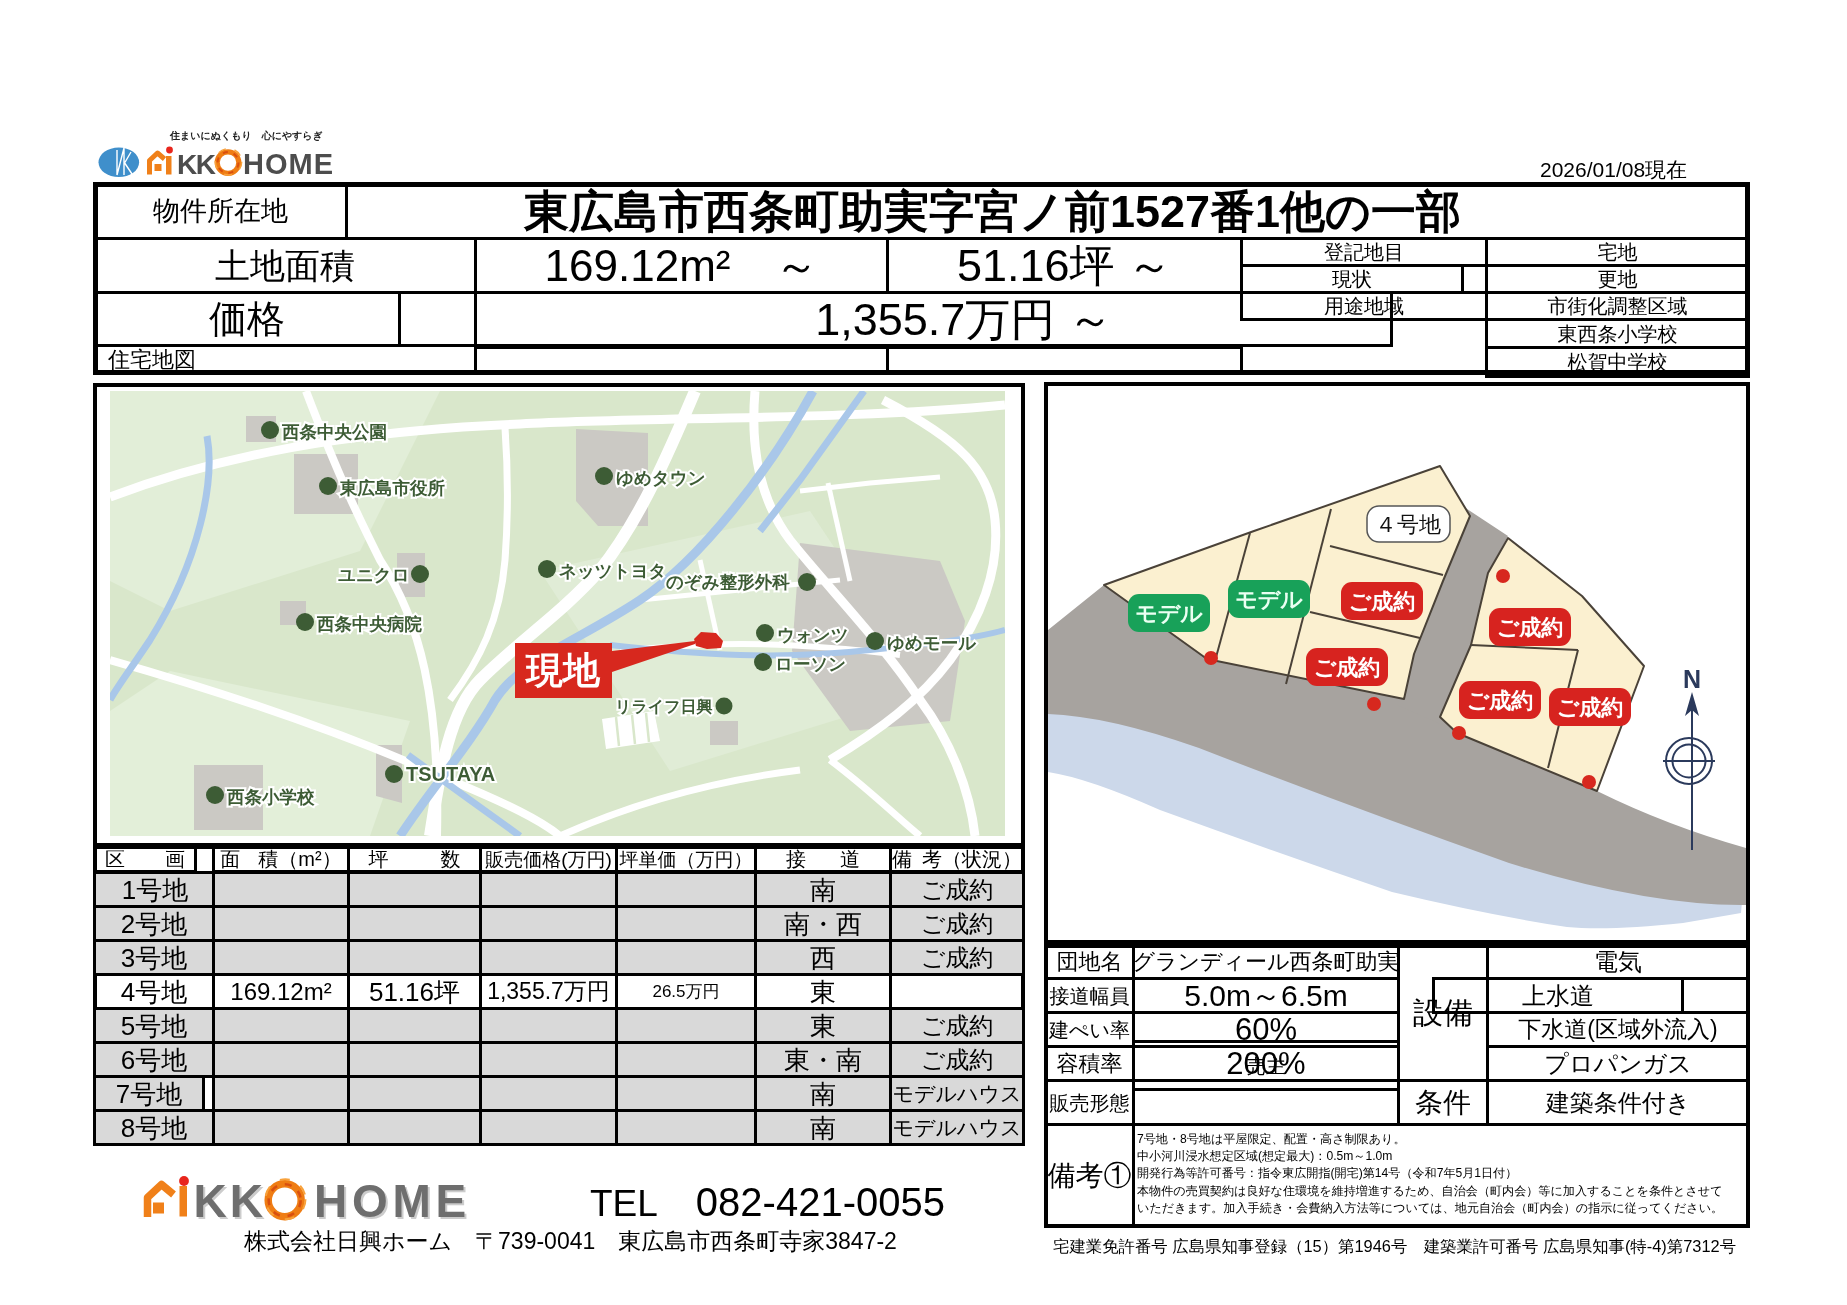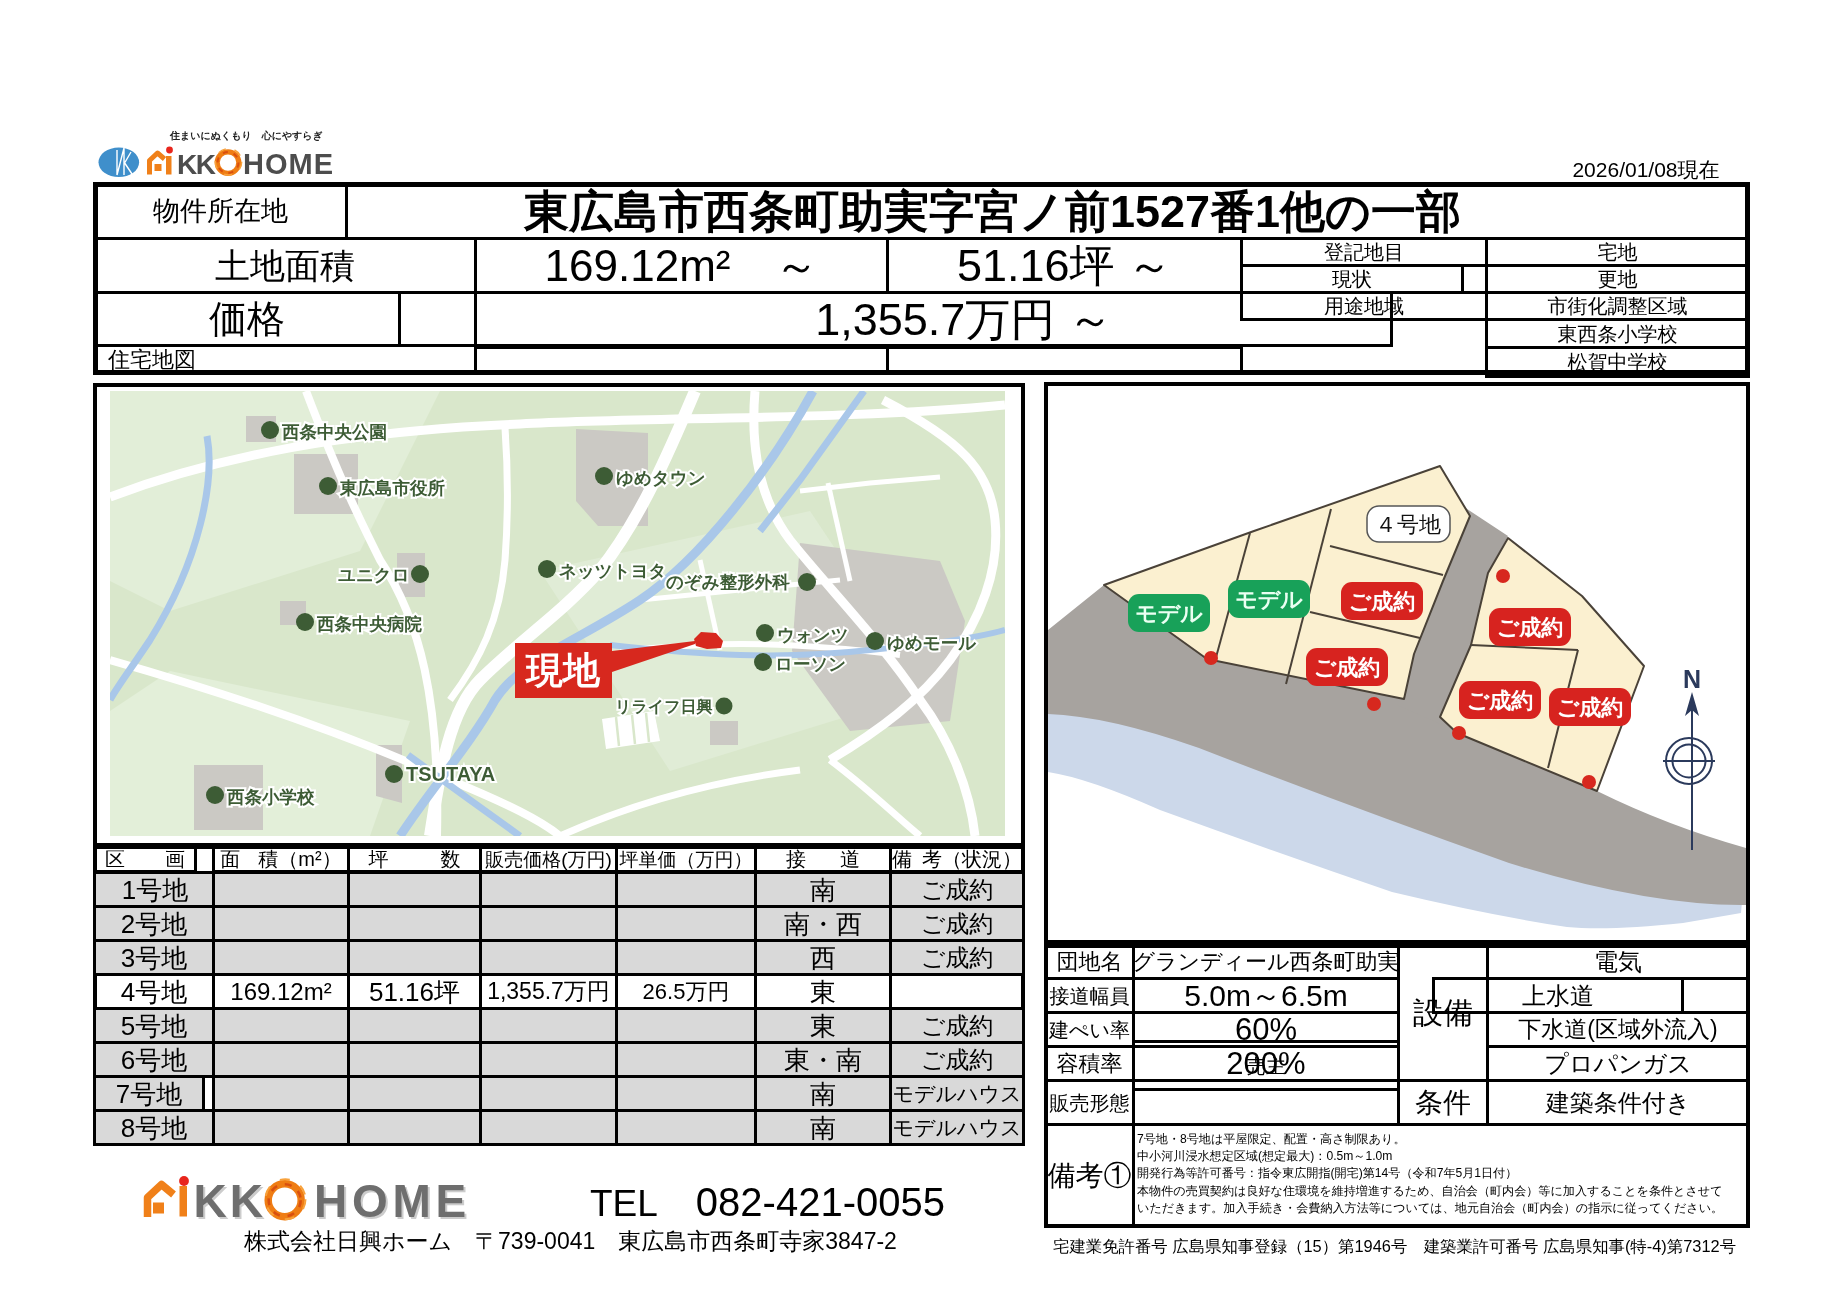--- a/index.html
+++ b/index.html
@@ -33,21 +33,21 @@
 <text x="84" y="52" font-size="28" font-weight="bold" fill="#4d4d4d" letter-spacing="-1.5">KK</text>
 <g>
 <circle cx="135" cy="40.6" r="10.8" fill="none" stroke="#ef7d14" stroke-width="5.2"></circle>
 <circle cx="135" cy="40.6" r="10.5" fill="none" stroke="#d94f10" stroke-width="2" stroke-dasharray="5 6"></circle>
 <circle cx="135.5" cy="39.8" r="13.2" fill="none" stroke="#f8a23c" stroke-width="1.5" stroke-dasharray="8 9"></circle>
 </g>
 <text x="150" y="52" font-size="29" font-weight="bold" fill="#4d4d4d" letter-spacing="1">HOME</text>
 </svg>
 </div>
 
-<div class="abs" style="left:1540px;top:156px;width:212px;height:24px;font-size:21px;text-align:center">2026/01/08現在</div>
+<div class="abs" style="left:1540px;top:156px;width:212px;height:24px;font-size:21px;text-align:left">2026/01/08現在</div>
 
 <div class="abs" style="left:93px;top:182px;width:1657px;height:193px;border:5px solid #000"></div>
 
 <div class="cell" style="left:93px;top:182px;width:255px;height:58px;font-size:27px">物件所在地</div>
 
 <div class="cell" style="left:345px;top:182px;width:1405px;height:58px;font-size:45px;font-weight:600;padding-right:110px">東広島市西条町助実字宮ノ前1527番1他の一部</div>
 
 <div class="cell" style="left:93px;top:237px;width:384px;height:57px;font-size:35px">土地面積</div>
 
 <div class="cell" style="left:474px;top:237px;width:415px;height:57px;font-size:44px">169.12m²　～</div>
@@ -345,21 +345,21 @@
 <div class="cell g" style="left:347px;top:939px;width:135px;height:37px"></div>
 <div class="cell g" style="left:479px;top:939px;width:139px;height:37px"></div>
 <div class="cell g" style="left:615px;top:939px;width:142px;height:37px"></div>
 <div class="cell g" style="left:754px;top:939px;width:138px;height:37px">西</div>
 <div class="cell g" style="left:889px;top:939px;width:136px;height:37px;font-size:24px">ご成約</div>
 
 <div class="cell" style="left:93px;top:973px;width:122px;height:37px">4号地</div>
 <div class="cell" style="left:212px;top:973px;width:138px;height:37px;font-size:24px">169.12m²</div>
 <div class="cell" style="left:347px;top:973px;width:135px;height:37px">51.16坪</div>
 <div class="cell" style="left:479px;top:973px;width:139px;height:37px;font-size:23px">1,355.7万円</div>
-<div class="cell" style="left:615px;top:973px;width:142px;height:37px;font-size:22px">26.5万円</div>
+<div class="cell" style="left:615px;top:973px;width:142px;height:37px;font-size:17px">26.5万円</div>
 <div class="cell" style="left:754px;top:973px;width:138px;height:37px">東</div>
 <div class="cell" style="left:889px;top:973px;width:136px;height:37px"></div>
 
 <div class="cell g" style="left:93px;top:1007px;width:122px;height:37px">5号地</div>
 <div class="cell g" style="left:212px;top:1007px;width:138px;height:37px"></div>
 <div class="cell g" style="left:347px;top:1007px;width:135px;height:37px"></div>
 <div class="cell g" style="left:479px;top:1007px;width:139px;height:37px"></div>
 <div class="cell g" style="left:615px;top:1007px;width:142px;height:37px"></div>
 <div class="cell g" style="left:754px;top:1007px;width:138px;height:37px">東</div>
 <div class="cell g" style="left:889px;top:1007px;width:136px;height:37px;font-size:24px">ご成約</div>

